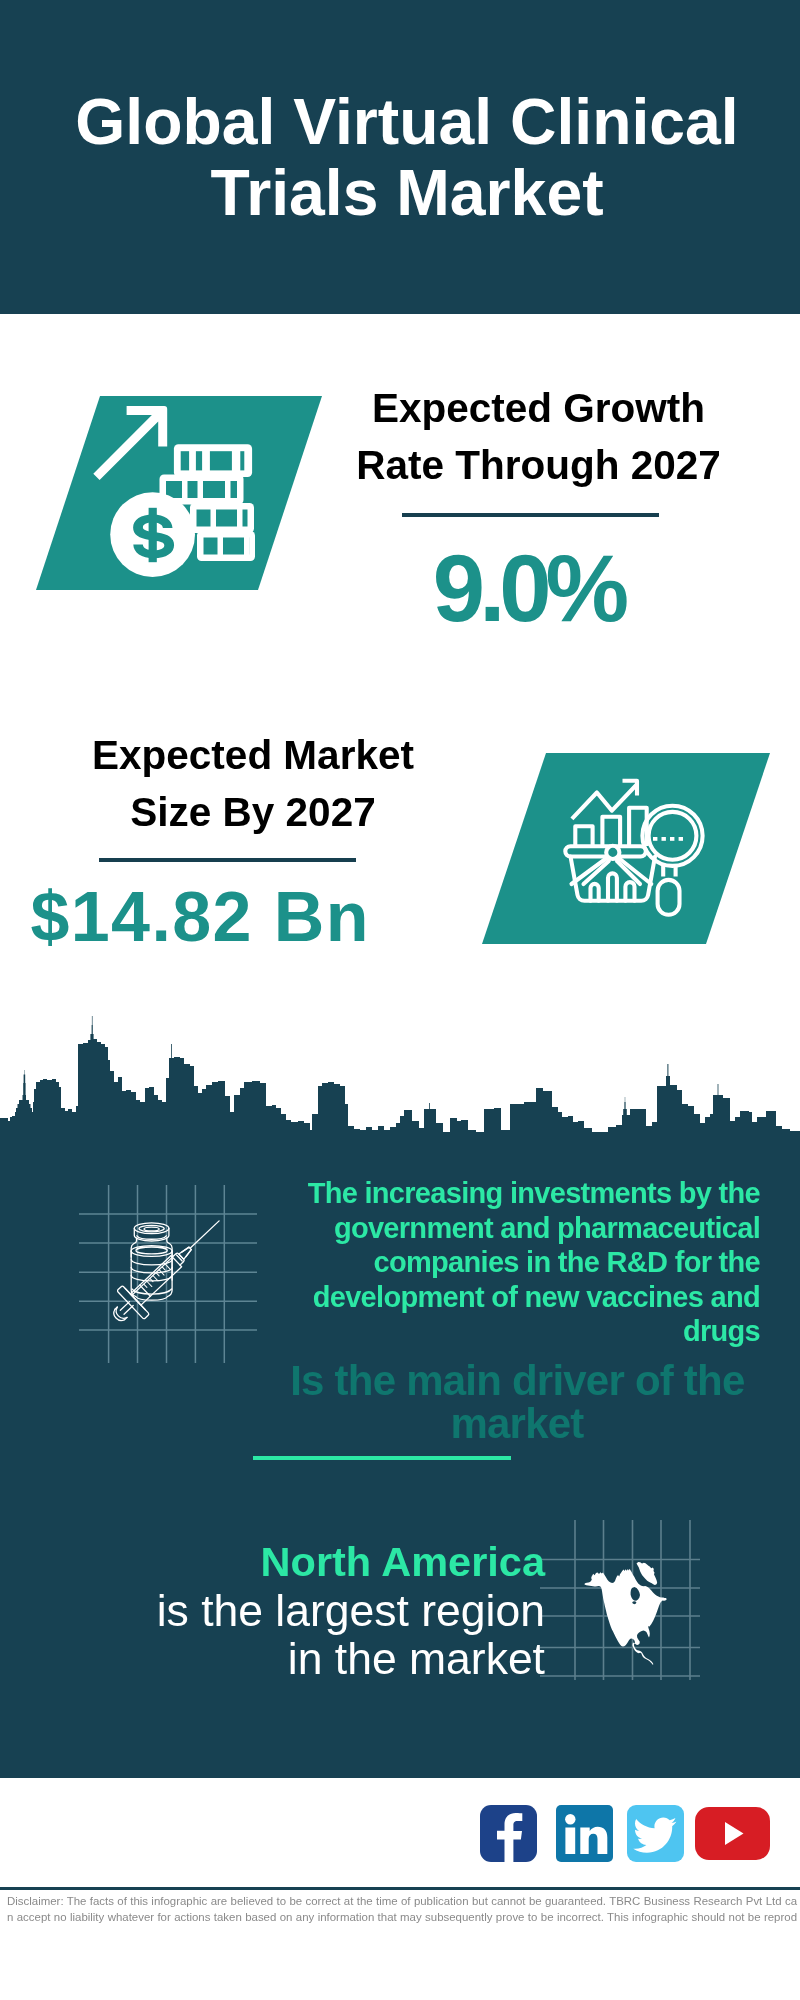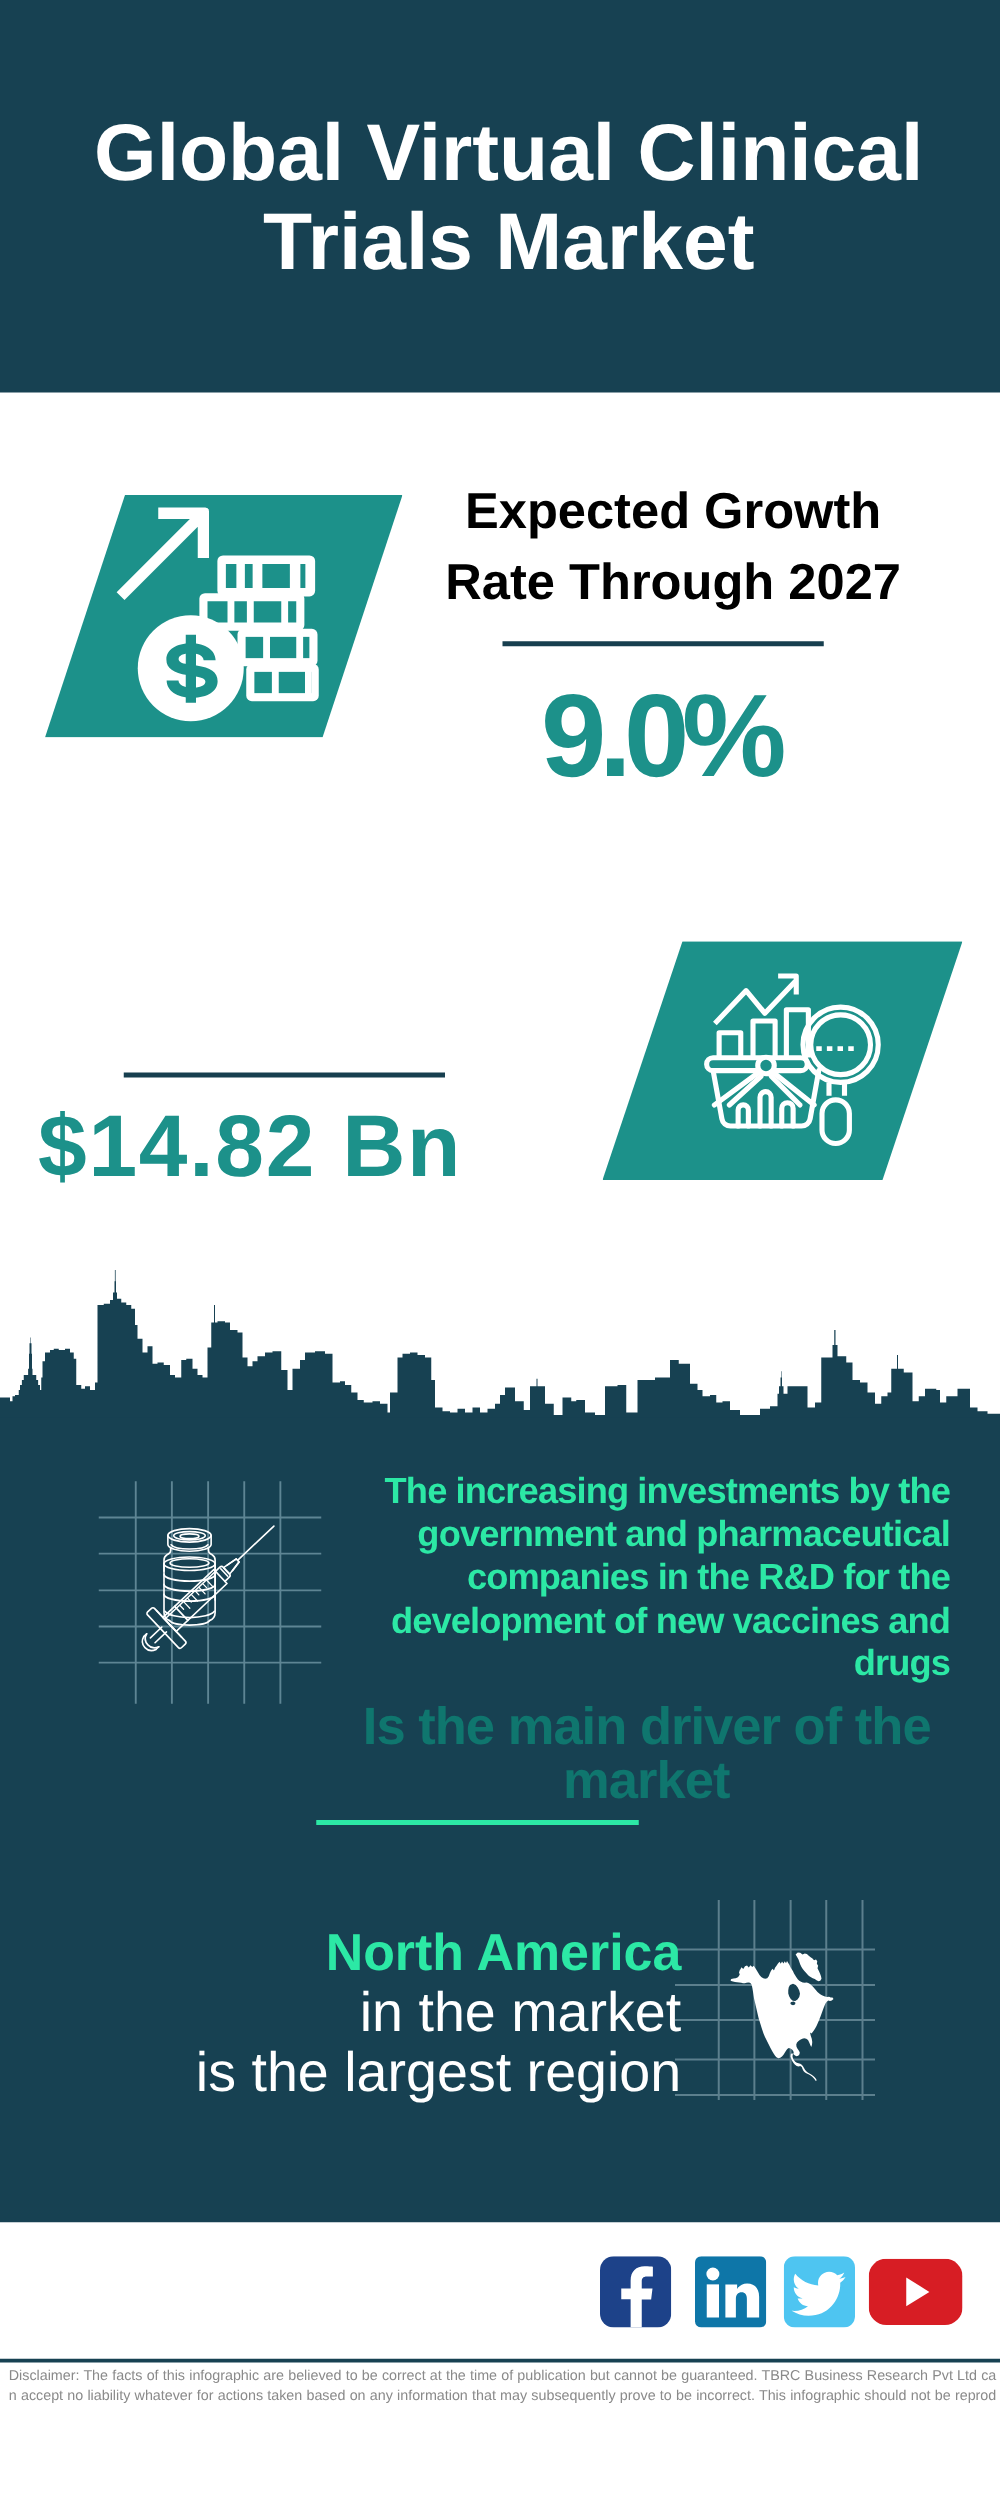--- a/index.html
+++ b/index.html
@@ -165,20 +165,24 @@
         <path d="M617.0 861.0 L640.0 884.0" stroke-linecap="round"></path>
 
         <circle cx="612.8" cy="852.4" r="6.6" fill="#1c918a"></circle>
 
         <path d="M590.5 900.8 V888.0 a4.1 4.1 0 0 1 8.2 0 V900.8"></path>
         <path d="M608.0 900.8 V877.8 a4.45 4.45 0 0 1 8.9 0 V900.8"></path>
         <path d="M625.4 900.8 V886.7 a4.55 4.55 0 0 1 9.1 0 V900.8"></path>
       </g>
     </svg>
   </div>
+  <div class="stat-head" id="s2-head">
+    <div>Expected Market</div>
+    <div>Size By 2027</div>
+  </div>
   <div class="stat-rule" id="s2-rule"></div>
   <div class="stat-val" id="s2-val">$14.82 Bn</div>
 
   <div class="lower">
     <svg class="skyline" viewBox="0 0 800 125" width="800" height="125" preserveAspectRatio="none">
       <path d="M0 108H8V125H0ZM8 111H12V125H8ZM12 106H16V125H12ZM16 109H19V125H16ZM19 102H22V125H19ZM20 97H23V125H20ZM21.5 91H27V125H21.5ZM22.5 85H26V125H22.5ZM23.6 77H25.2V125H23.6ZM23.2 73H25.6V125H23.2ZM24.0 69H24.8V125H24.0ZM23.6 64.5H25.2V125H23.6ZM24.2 60H24.6V125H24.2ZM19 90H29V125H19ZM17.5 94H30.5V125H17.5ZM16 98H32V125H16ZM15 102H34V125H15ZM10 107H15V125H10ZM33 92H36V125H33ZM36 72H40V125H36ZM40 70H43V125H40ZM43 69H47V125H43ZM47 70H52V125H47ZM52 69H56V125H52ZM56 72H59V125H56ZM59 77H61V125H59ZM34 79H61V125H34ZM61 98H65V125H61ZM65 101H68V125H65ZM68 99H72V125H68ZM72 102H76V125H72ZM76 96H78V125H76ZM78 34H83V125H78ZM83 33H88V125H83ZM88 30H91V125H88ZM90.4 24H93.6V125H90.4ZM91.6 15H92.8V125H91.6ZM91.9 6H92.5V125H91.9ZM93 29H97V125H93ZM97 32H101V125H97ZM101 34H105V125H101ZM105 37H108V125H105ZM108 50H110V125H108ZM110 61H114V125H110ZM114 72H118V125H114ZM118 67H122V125H118ZM122 81H126V125H122ZM126 80H131V125H126ZM131 82H136V125H131ZM136 90H140V125H136ZM140 92H145V125H140ZM145 78H149V125H145ZM149 77H154V125H149ZM154 85H158V125H154ZM158 90H162V125H158ZM162 92H166V125H162ZM166 68H169V125H166ZM169 48H174V125H169ZM174 47H180V125H174ZM180 48H184V125H180ZM171.2 34H172.0V125H171.2ZM184 54H190V125H184ZM190 56H194V125H190ZM194 76H198V125H194ZM198 83H202V125H198ZM202 79H206V125H202ZM206 75H212V125H206ZM212 72H218V125H212ZM218 71H225V125H218ZM225 86H230V125H225ZM230 102H234V125H230ZM234 85H240V125H234ZM240 78H244V125H240ZM244 72H252V125H244ZM252 71H260V125H252ZM260 73H266V125H260ZM266 96H272V125H266ZM272 95H276V125H272ZM276 98H281V125H276ZM281 104H286V125H281ZM286 110H291V125H286ZM291 112H298V125H291ZM298 111H304V125H298ZM304 113H310V125H304ZM310 120H316V125H310ZM318 76H322V125H318ZM322 73H328V125H322ZM328 72H334V125H328ZM334 74H340V125H334ZM340 76H345V125H340ZM345 94H348V125H345ZM312 104H318V125H312ZM348 116H354V125H348ZM354 119H360V125H354ZM360 120H366V125H360ZM366 117H372V125H366ZM372 120H378V125H372ZM378 116H384V125H378ZM384 120H390V125H384ZM390 117H396V125H390ZM396 113H400V125H396ZM400 106H404V125H400ZM404 100H412V125H404ZM412 111H419V125H412ZM419 118H424V125H419ZM424 99H436V125H424ZM429.2 93H430.0V125H429.2ZM436 113H443V125H436ZM443 122H450V125H443ZM450 108H457V125H450ZM457 111H461V125H457ZM461 110H468V125H461ZM468 120H476V125H468ZM476 122H484V125H476ZM484 99H494V125H484ZM494 98H501V125H494ZM501 120H510V125H501ZM510 94H524V125H510ZM524 92H536V125H524ZM536 78H543V125H536ZM543 81H552V125H543ZM552 97H558V125H552ZM558 102H562V125H558ZM562 107H568V125H562ZM568 106H573V125H568ZM573 112H578V125H573ZM578 111H584V125H578ZM584 118H592V125H584ZM592 122H608V125H592ZM608 117H616V125H608ZM616 115H622V125H616ZM622 105H630V125H622ZM623.2 99H626.8V125H623.2ZM624.4 92H625.6V125H624.4ZM624.8 87H625.2V125H624.8ZM630 99H646V125H630ZM646 116H652V125H646ZM652 112H657V125H652ZM657 76H666V125H657ZM666 66H670V125H666ZM667.4 54H668.4V125H667.4ZM670 75H677V125H670ZM677 80H682V125H677ZM682 94H688V125H682ZM688 96H694V125H688ZM694 104H700V125H694ZM700 113H705V125H700ZM705 107H710V125H705ZM710 104H713V125H710ZM713 85H723V125H713ZM717.6 74H718.4V125H717.6ZM723 88H730V125H723ZM730 111H735V125H730ZM735 107H740V125H735ZM740 101H749V125H740ZM749 102H752V125H749ZM752 112H757V125H752ZM757 107H766V125H757ZM766 101H776V125H766ZM776 116H782V125H776ZM782 119H790V125H782ZM790 121H800V125H790Z" fill="#174152"></path>
     </svg>
     <div class="lower-fill"></div>
   </div>
 
@@ -255,22 +259,22 @@
         </g>
     </svg>
   </div>
 
   <div id="driver-green">The increasing investments by the government and pharmaceutical companies in the R&amp;D for the development of new vaccines and drugs</div>
   <div id="driver-white">Is the main driver of the market</div>
   <div id="driver-rule"></div>
 
   <div id="region-text">
     <div class="region-green">North America</div>
+    <div class="region-white">is the largest region</div>
     <div class="region-white">in the market</div>
-    <div class="region-white">is the largest region</div>
   </div>
 
   <div class="footer">
 
     <svg class="social" id="sc-fb" viewBox="0 0 57 57" width="57" height="57">
       <rect x="0" y="0" width="57" height="57" rx="11" fill="#1d4289"></rect>
       <path d="M33.4 57 V34.6 h7.5 l1.1 -8.7 h-8.6 v-5.6 c0 -2.5 0.7 -4.2 4.3 -4.2 h4.6 V8.3
                c-0.8 -0.1 -3.5 -0.35 -6.7 -0.35 c-6.6 0 -11.1 4.0 -11.1 11.4 v6.35 h-7.5 v8.7 h7.5 V57 z" fill="#ffffff"></path>
     </svg>
     <svg class="social" id="sc-li" viewBox="0 0 57 57" width="57" height="57">

